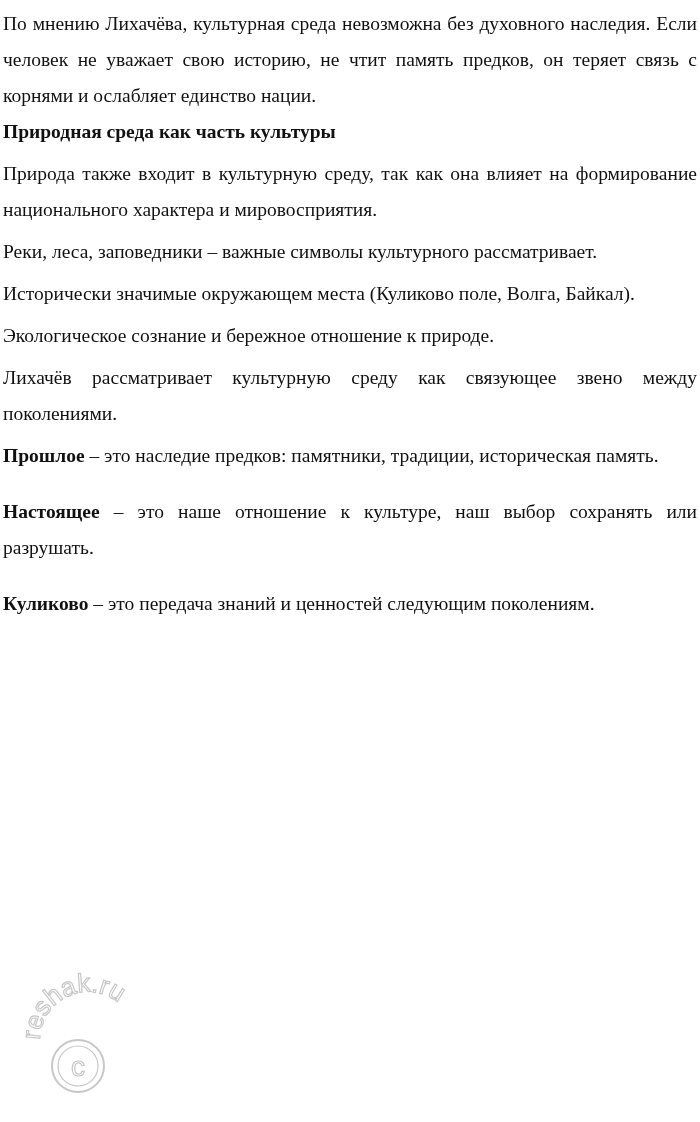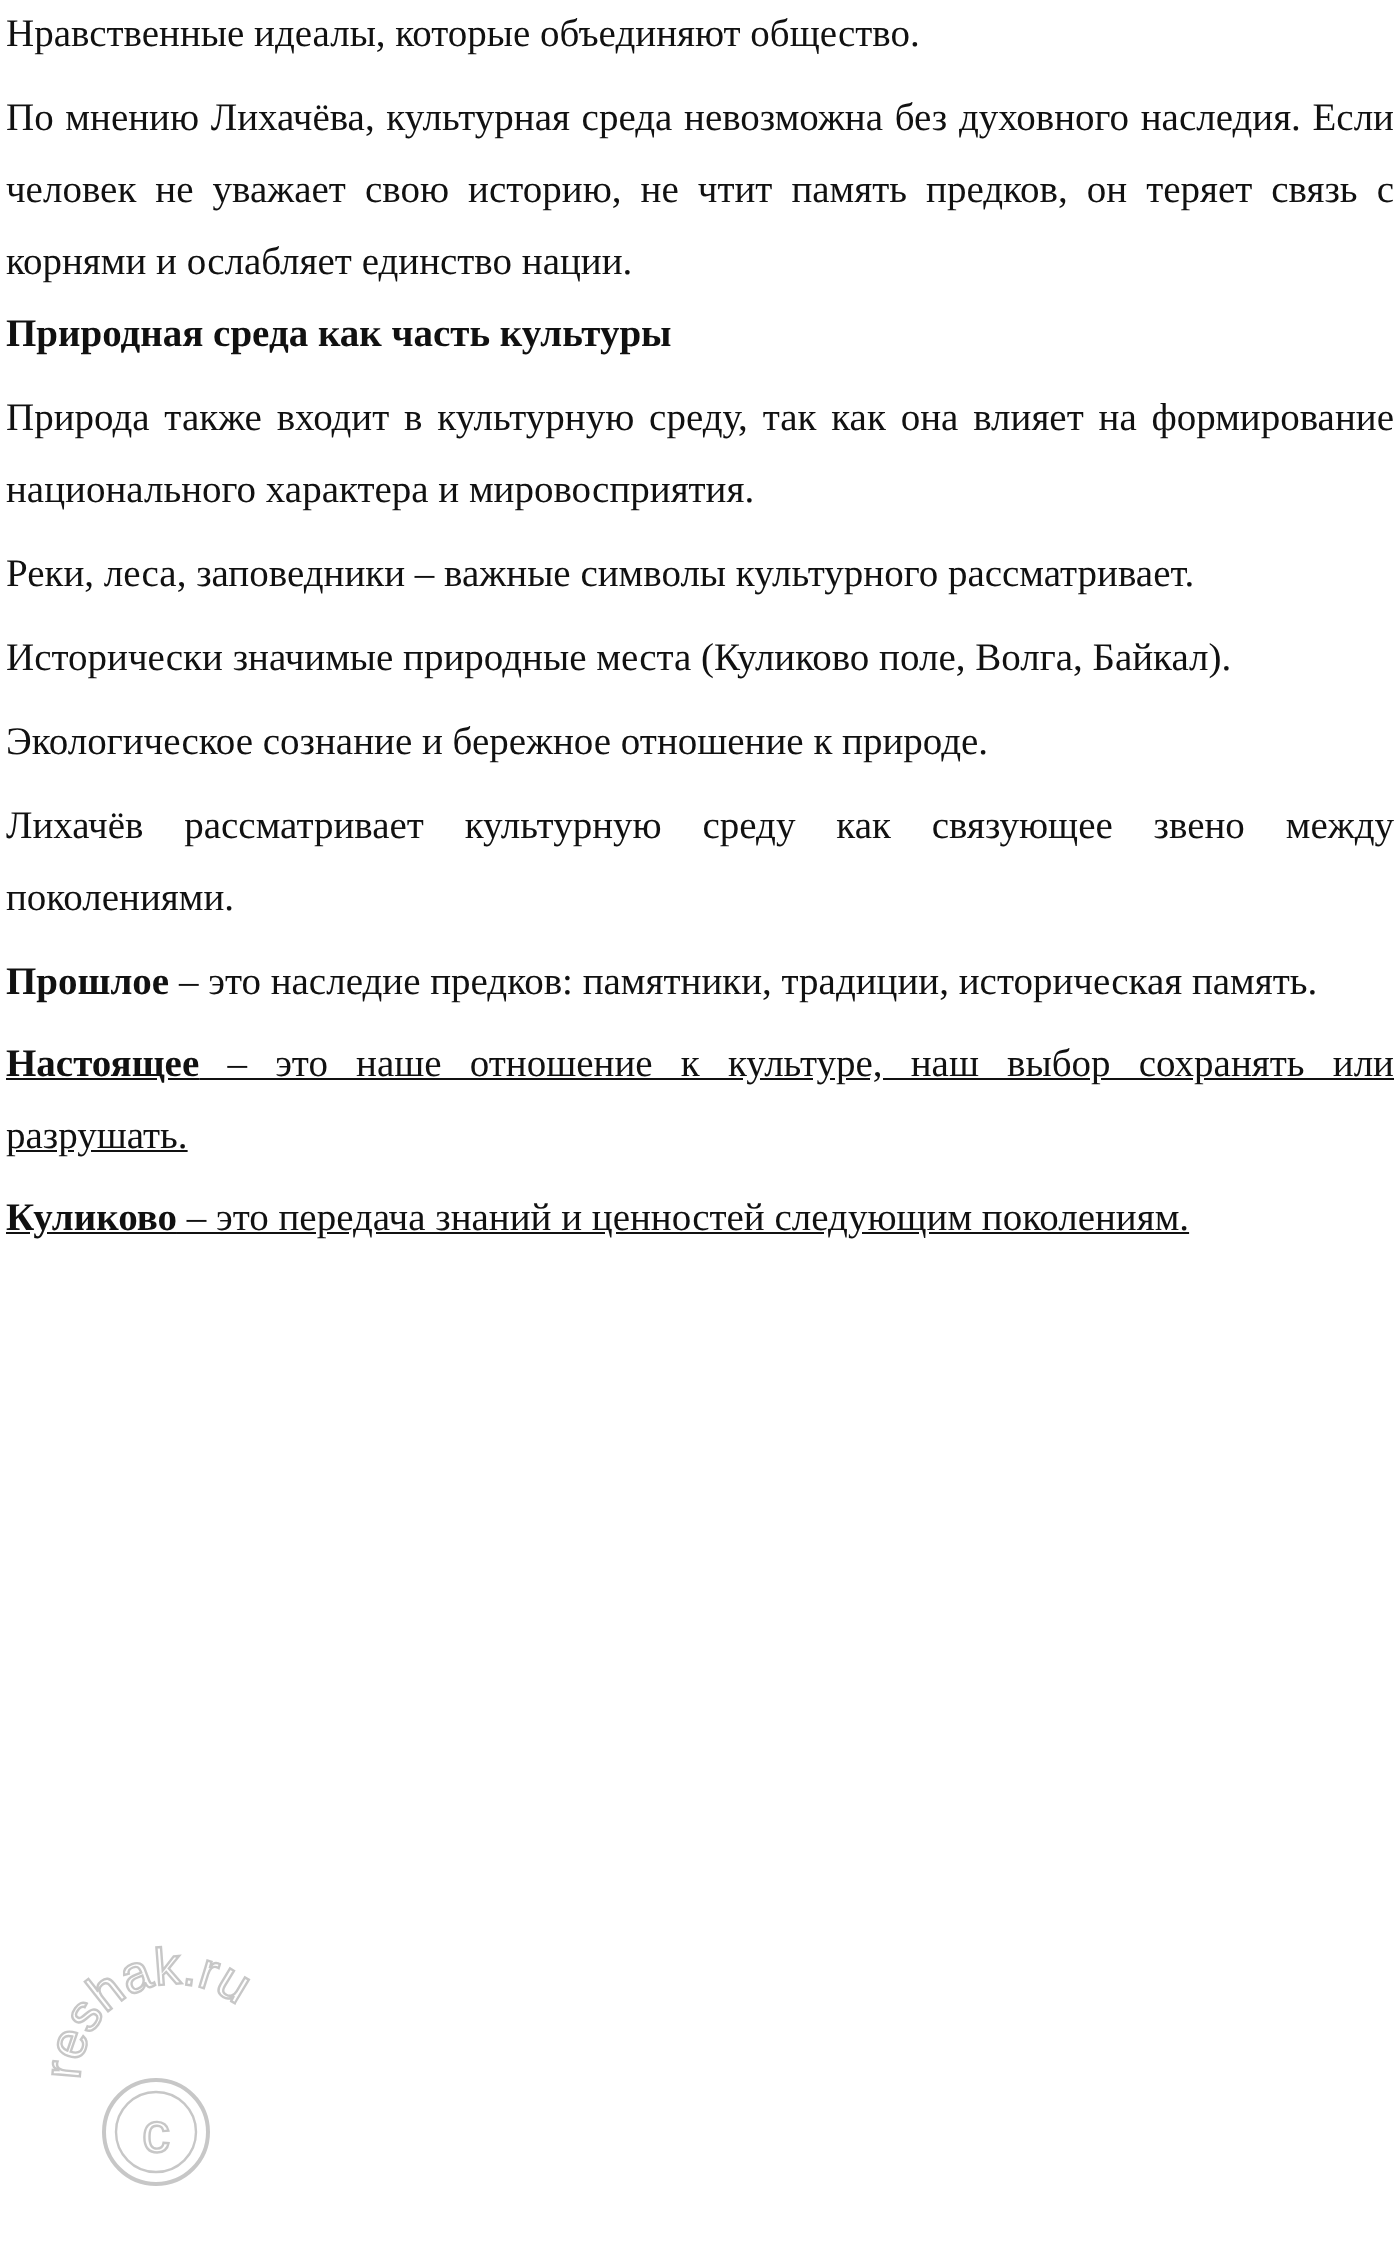--- a/index.html
+++ b/index.html
@@ -7,38 +7,37 @@
       width: 700px; height: 1122px; overflow: hidden; position: relative;
       font-family: "Liberation Serif", "DejaVu Serif", serif;
       font-size: 19.5px; color: #111111;
     }
     .doc { position: absolute; left: 3px; top: 0; width: 694px; }
     .p {
       margin: 0; line-height: 36px; text-align: justify;
       text-align-last: left;
     }
     .gap-lg { margin-top: 6px; }
-    .gap-sm { margin-top: 5px; text-decoration: underline; }
+    .gap-sm { margin-top: 20px; }
     .h { font-weight: bold; margin: 0; line-height: 36px; }
     b { font-weight: bold; }
     .watermark {
       position: absolute; left: 18px; top: 968px; width: 150px; height: 150px;
       pointer-events: none; opacity: 0.55;
     }
   </style>
 </head>
 <body>
 
 <div class="doc">
-  <p class="p">Нравственные идеалы, которые объединяют общество.</p>
   <p class="p gap-lg">По мнению Лихачёва, культурная среда невозможна без духовного наследия. Если человек не уважает свою историю, не чтит память предков, он теряет связь с корнями и ослабляет единство нации.</p>
   <p class="h gap-lg">Природная среда как часть культуры</p>
   <p class="p gap-lg">Природа также входит в культурную среду, так как она влияет на формирование национального характера и мировосприятия.</p>
   <p class="p gap-lg">Реки, леса, заповедники – важные символы культурного рассматривает.</p>
-  <p class="p gap-lg">Исторически значимые природные места (Куликово поле, Волга, Байкал).</p>
+  <p class="p gap-lg">Исторически значимые окружающем места (Куликово поле, Волга, Байкал).</p>
   <p class="p gap-lg">Экологическое сознание и бережное отношение к природе.</p>
   <p class="p gap-lg">Лихачёв рассматривает культурную среду как связующее звено между поколениями.</p>
   <p class="p gap-lg"><b>Прошлое</b><span> – это наследие предков: памятники, традиции, историческая память.</span></p>
   <p class="p gap-sm"><b>Настоящее</b><span> – это наше отношение к культуре, наш выбор сохранять или разрушать.</span></p>
   <p class="p gap-sm"><b>Куликово</b><span> – это передача знаний и ценностей следующим поколениям.</span></p>
 </div>
 
 <div class="watermark">
   <svg width="150" height="150" viewBox="0 0 150 150">
     <defs>

